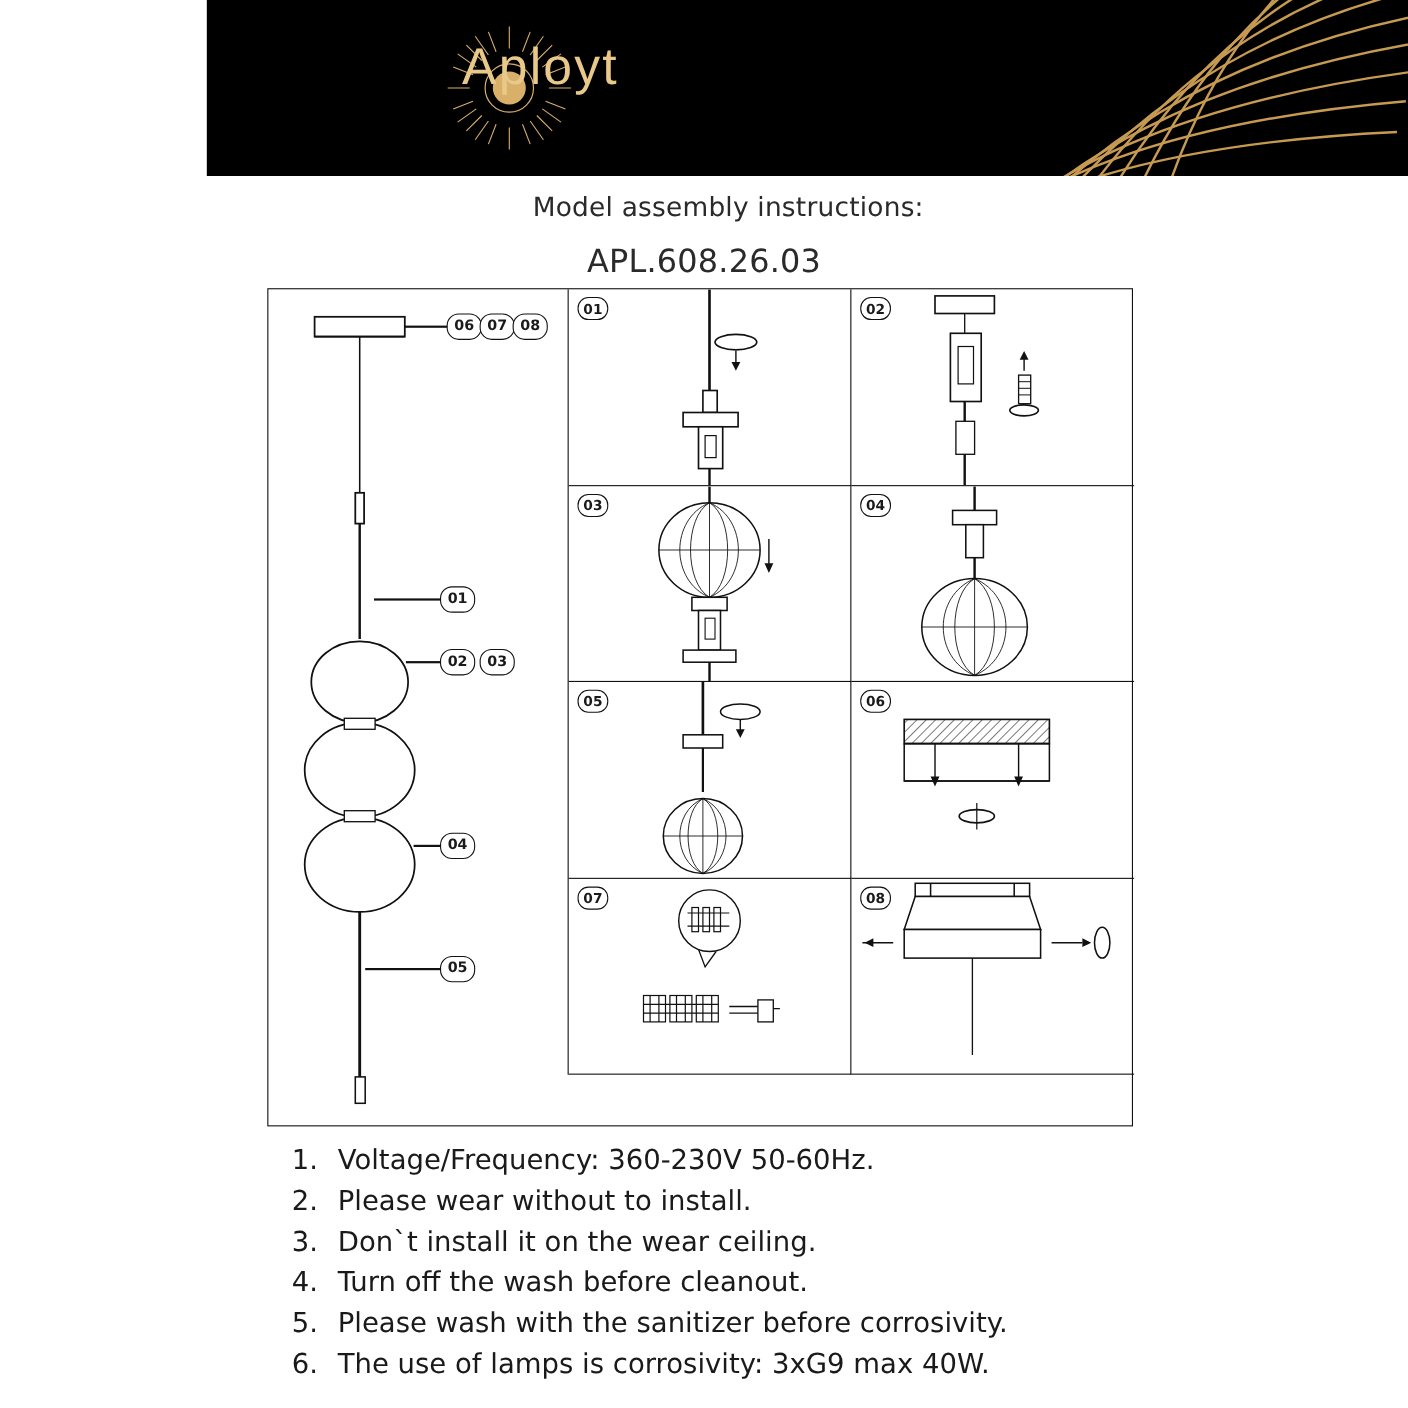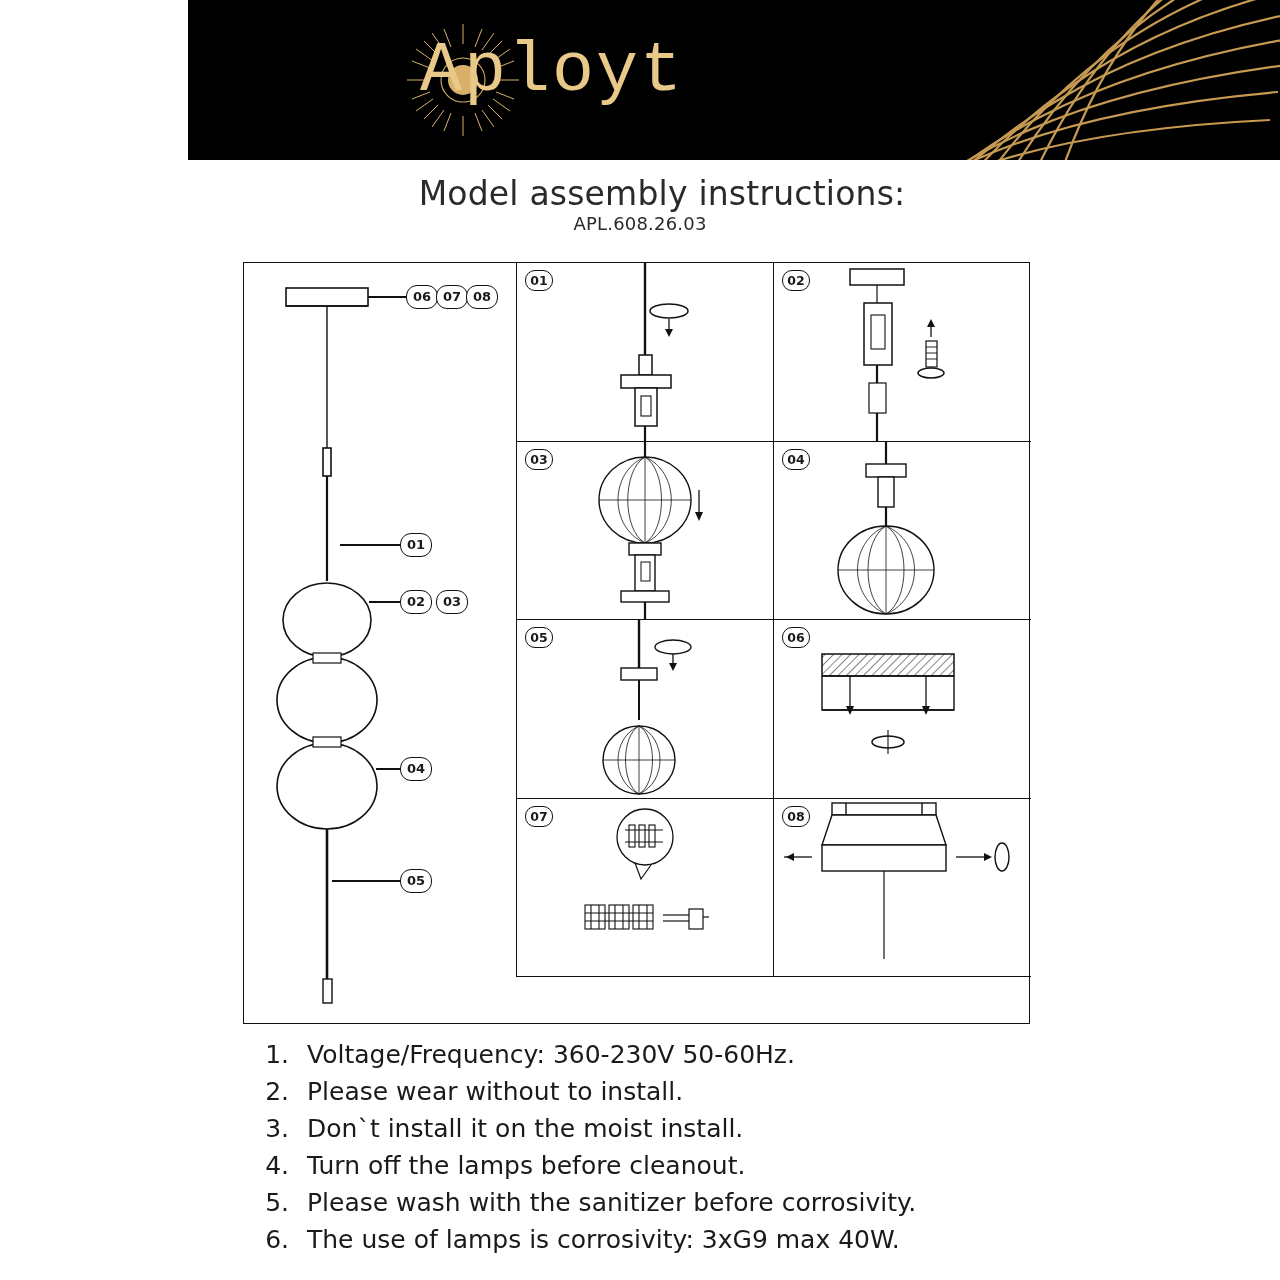--- a/index.html
+++ b/index.html
@@ -11,32 +11,32 @@
     position:relative;
     overflow:hidden;
   }
   
   .banner{
     position:absolute;left:188px;top:0;width:1092px;height:160px;
     background:#000000;overflow:hidden;
   }
   .banner .brand{
     position:absolute;left:232px;top:32px;
-    font-family:Liberation Mono, monospace;
-    font-size:70px;letter-spacing:2px;color:#e8c98a;
+    font-family:Liberation Sans, sans-serif;
+    font-size:47px;letter-spacing:2px;color:#e8c98a;
   }
   .sunburst-left{position:absolute;left:215px;top:20px;width:120px;height:120px;}
   .sunburst-right{position:absolute;right:-40px;top:-80px;width:520px;height:330px;}
 
   
   .title-block{
     position:absolute;left:0;top:174px;width:1280px;text-align:center;
   }
-  .title-line1{font-size:33px;color:#2a2a2a;letter-spacing:.2px;padding-left:44px;}
-  .title-line2{font-size:18px;color:#2a2a2a;margin-top:0;letter-spacing:.2px;}
+  .title-line1{font-size:24px;color:#2a2a2a;letter-spacing:.2px;padding-left:44px;}
+  .title-line2{font-size:29px;color:#2a2a2a;margin-top:18px;letter-spacing:.2px;}
 
   
   .frame{
     position:absolute;left:243px;top:262px;width:787px;height:762px;
     border:1.6px solid #111;
     box-sizing:border-box;
   }
   
   .left-panel{position:absolute;left:0;top:0;width:272px;height:100%;}
   
@@ -401,25 +401,25 @@
   <div class="note-row">
     <div class="note-num">1.</div>
     <div class="note-text">Voltage/Frequency: 360-230V 50-60Hz.</div>
   </div>
   <div class="note-row">
     <div class="note-num">2.</div>
     <div class="note-text">Please wear without to install.</div>
   </div>
   <div class="note-row">
     <div class="note-num">3.</div>
-    <div class="note-text">Don`t install it on the moist install.</div>
+    <div class="note-text">Don`t install it on the wear ceiling.</div>
   </div>
   <div class="note-row">
     <div class="note-num">4.</div>
-    <div class="note-text">Turn off the lamps before cleanout.</div>
+    <div class="note-text">Turn off the wash before cleanout.</div>
   </div>
   <div class="note-row">
     <div class="note-num">5.</div>
     <div class="note-text">Please wash with the sanitizer before corrosivity.</div>
   </div>
   <div class="note-row">
     <div class="note-num">6.</div>
     <div class="note-text">The use of lamps is corrosivity: 3xG9 max 40W.</div>
   </div>
 </div>

